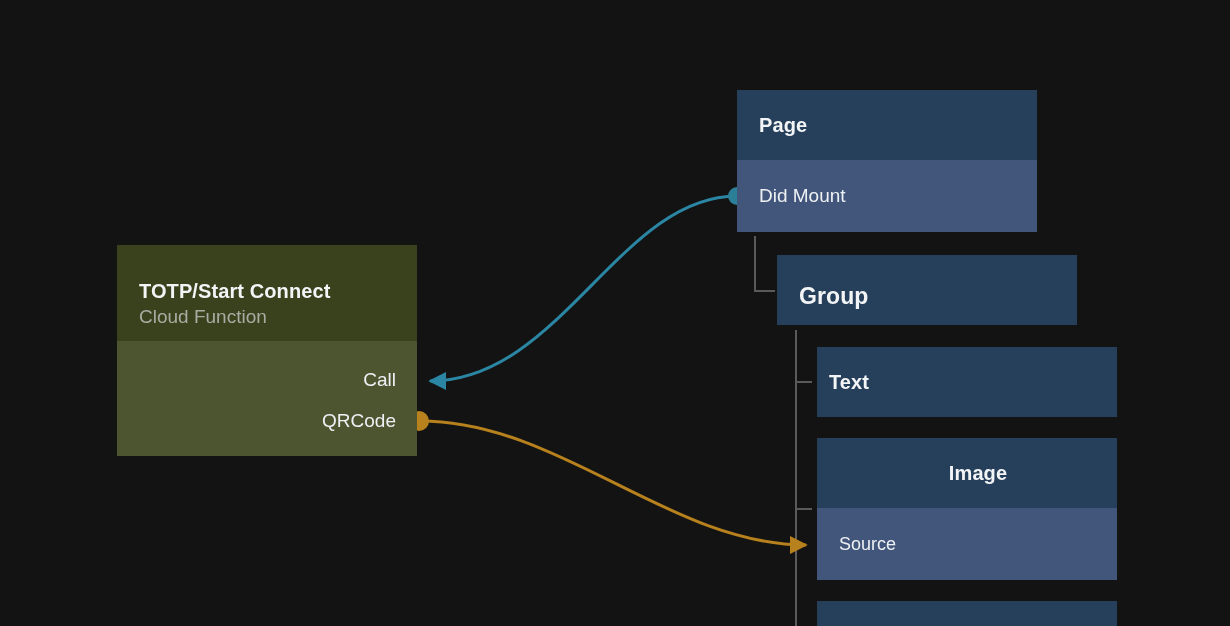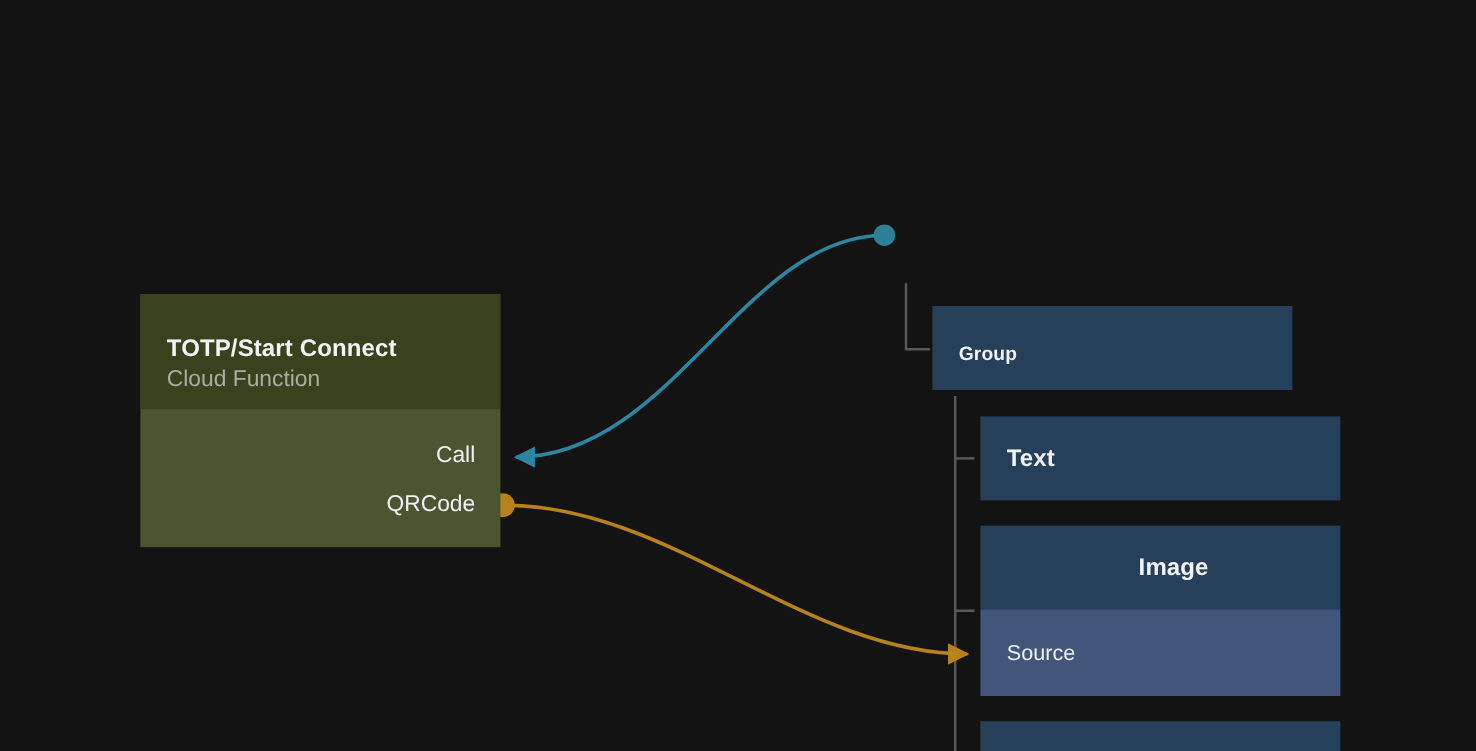--- a/index.html
+++ b/index.html
@@ -93,30 +93,30 @@
   }
 
   .group-node {
     left: 777px;
     top: 255px;
     width: 300px;
     height: 70px;
     background: #263f5a;
   }
   .group-node .node-header { height: 70px; padding-left: 22px; }
-  .group-node .node-title { font-size: 16px; line-height: 26px; margin-top: 12px; }
+  .group-node .node-title { font-size: 23px; line-height: 26px; margin-top: 12px; }
 
   .text-node {
     left: 817px;
     top: 347px;
     width: 300px;
     height: 70px;
     background: #263f5a;
   }
-  .text-node .node-header { height: 70px; padding-left: 22px; }
+  .text-node .node-header { height: 70px; padding-left: 12px; }
   .text-node .node-title { font-size: 20px; line-height: 26px; }
 
   .image-node {
     left: 817px;
     top: 438px;
     width: 300px;
     height: 142px;
     background: #263f5a;
   }
   .image-node .node-header { height: 70px; padding-left: 22px; align-items: center; }
@@ -182,20 +182,28 @@
       <div class="node-subtitle">Cloud Function</div>
     </div>
     <div class="port-row port-call">
       <span>Call</span>
     </div>
     <div class="port-row port-qrcode">
       <span>QRCode</span>
     </div>
   </div>
 
+  <div class="node page-node">
+    <div class="node-header">
+      <div class="node-title">Page</div>
+    </div>
+    <div class="port-row">
+      <span>Did Mount</span>
+    </div>
+  </div>
 
   <div class="node group-node">
     <div class="node-header">
       <div class="node-title">Group</div>
     </div>
   </div>
 
   <div class="node text-node">
     <div class="node-header">
       <div class="node-title">Text</div>

